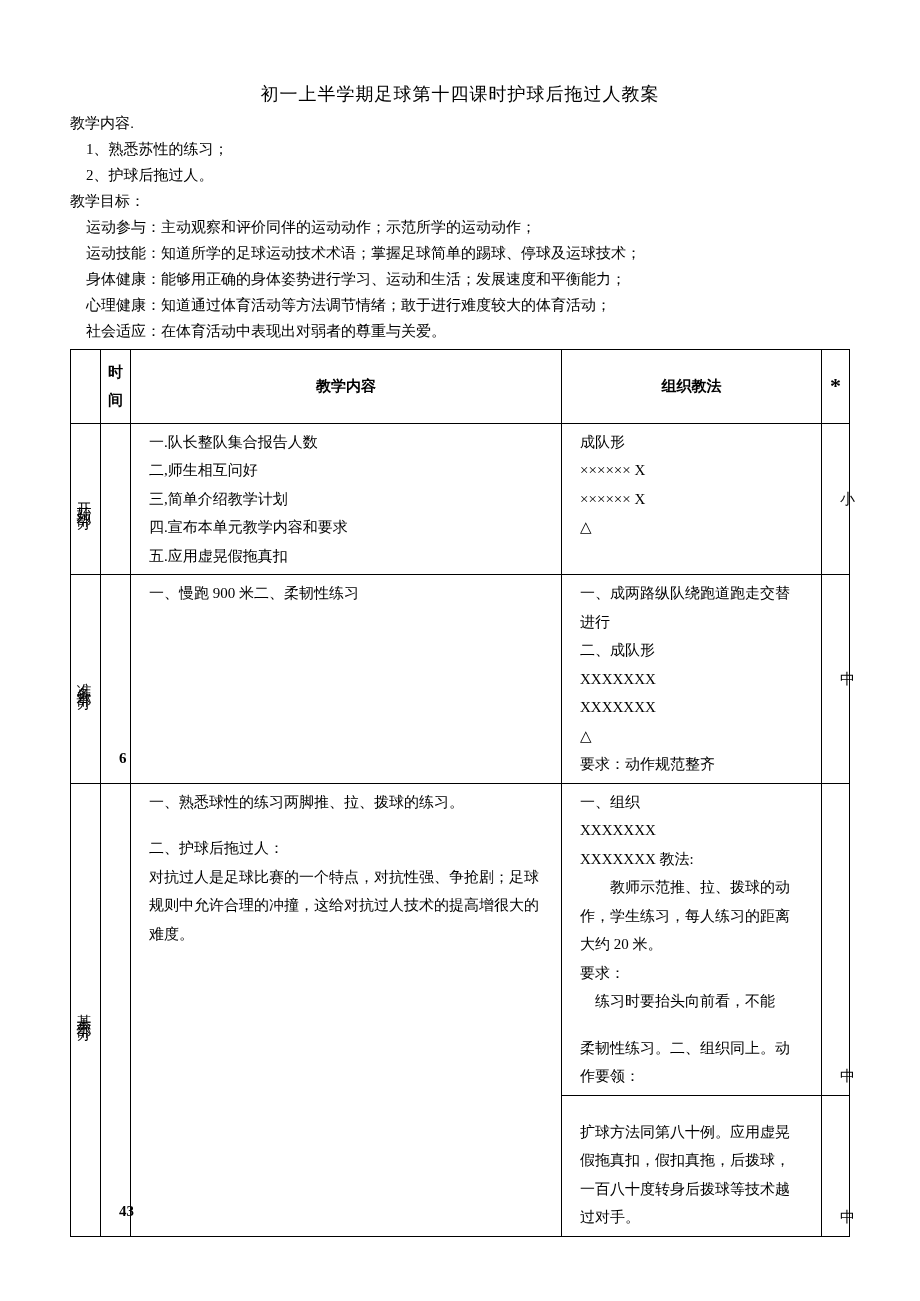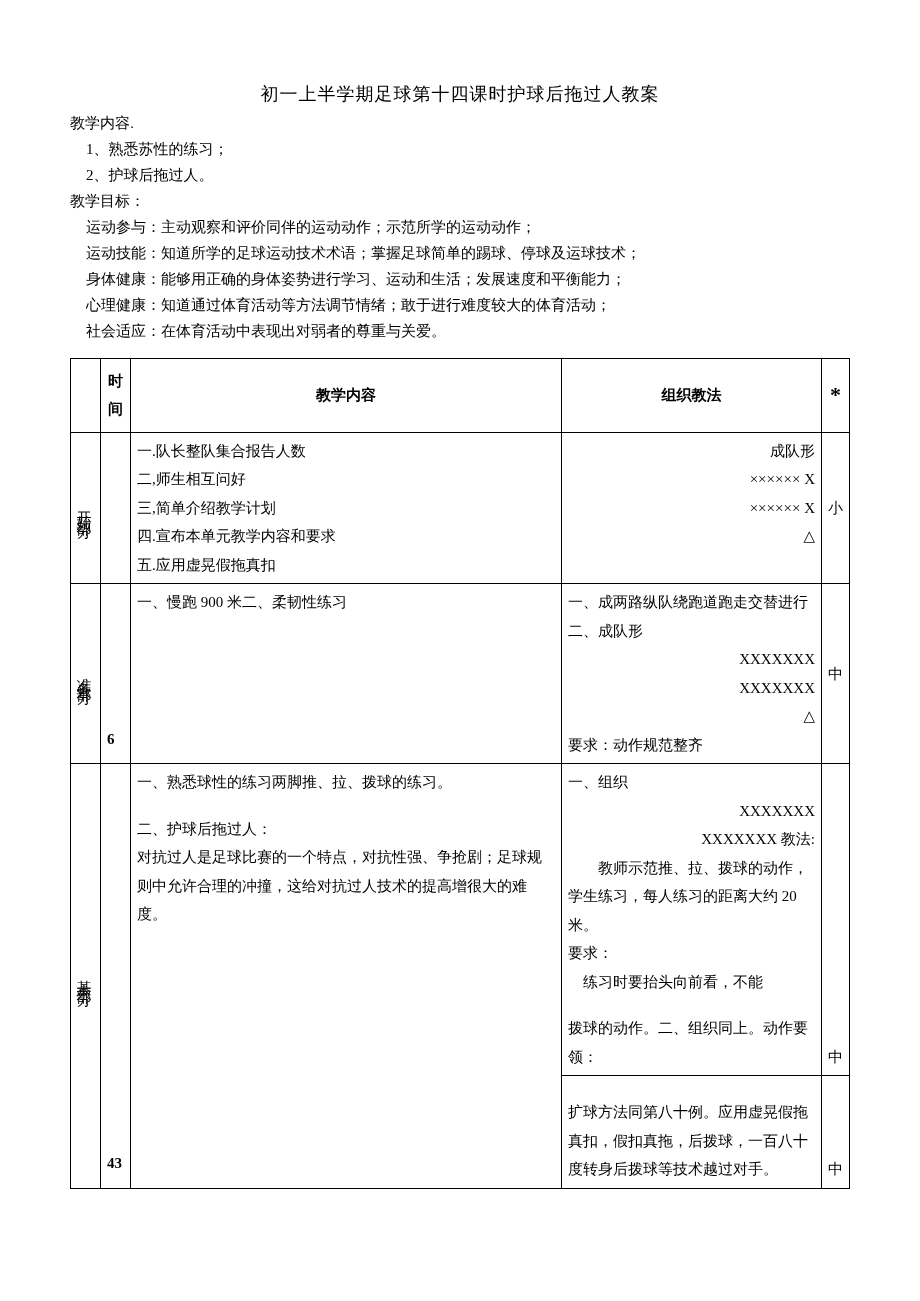--- a/index.html
+++ b/index.html
@@ -22,28 +22,28 @@
     font-size: 15px;
     margin: 2px 0;
   }
   .pre-text {
     margin: 2px 16px;
     font-size: 15px;
   }
   table {
     border-collapse: collapse;
     width: 100%;
-    margin-top: 15px;
+    margin-top: 6px;
     table-layout: fixed;
     border-radius: 9px;
   }
   td, th {
     border: 1px solid #000;
     vertical-align: top;
-    padding: 4px 6px;
+    padding: 4px 18px;
     font-size: 15px;
     line-height: 1.9;
   }
   .col-phase { width: 30px; }
   .col-time  { width: 30px; }
   .col-content { width: auto; }
   .col-method  { width: 260px; }
   .col-star    { width: 28px; }
   .vert {
     writing-mode: vertical-rl;
@@ -62,21 +62,21 @@
     font-size: 22px;
     text-align: center;
     vertical-align: middle;
   }
   .time-cell {
     vertical-align: bottom;
     font-weight: bold;
     padding-bottom: 10px;
   }
   .method-block { }
-  .method-center { text-align: right; }
+  .method-center { text-align: left; }
   .content-p { margin: 0; }
   .small-gap { height: 1.2em; }
 </style>
 </head>
 <body>
 
 <div class="title">初一上半学期足球第十四课时护球后拖过人教案</div>
 
 <div class="section-heading">教学内容.</div>
 <div class="pre-text">1、熟悉苏性的练习；</div>
@@ -153,21 +153,21 @@
       <p class="content-p">对抗过人是足球比赛的一个特点，对抗性强、争抢剧；足球规则中允许合理的冲撞，这给对抗过人技术的提高增很大的难度。</p>
     </td>
     <td class="method-block">
       <div>一、组织</div>
       <div class="method-center">XXXXXXX</div>
       <div class="method-center">XXXXXXX 教法:</div>
       <div>　　教师示范推、拉、拨球的动作，学生练习，每人练习的距离大约 20 米。</div>
       <div>要求：</div>
       <div>　练习时要抬头向前看，不能</div>
       <div class="small-gap"></div>
-      <div>拨球的动作。二、组织同上。动作要领：</div>
+      <div>柔韧性练习。二、组织同上。动作要领：</div>
     </td>
     <td class="center-h" style="vertical-align:bottom;">中</td>
   </tr>
 
   <tr>
     <td class="method-block">
       <div class="small-gap"></div>
       <div>扩球方法同第八十例。应用虚晃假拖真扣，假扣真拖，后拨球，一百八十度转身后拨球等技术越过对手。</div>
     </td>
     <td class="center-h" style="vertical-align:bottom;">中</td>

